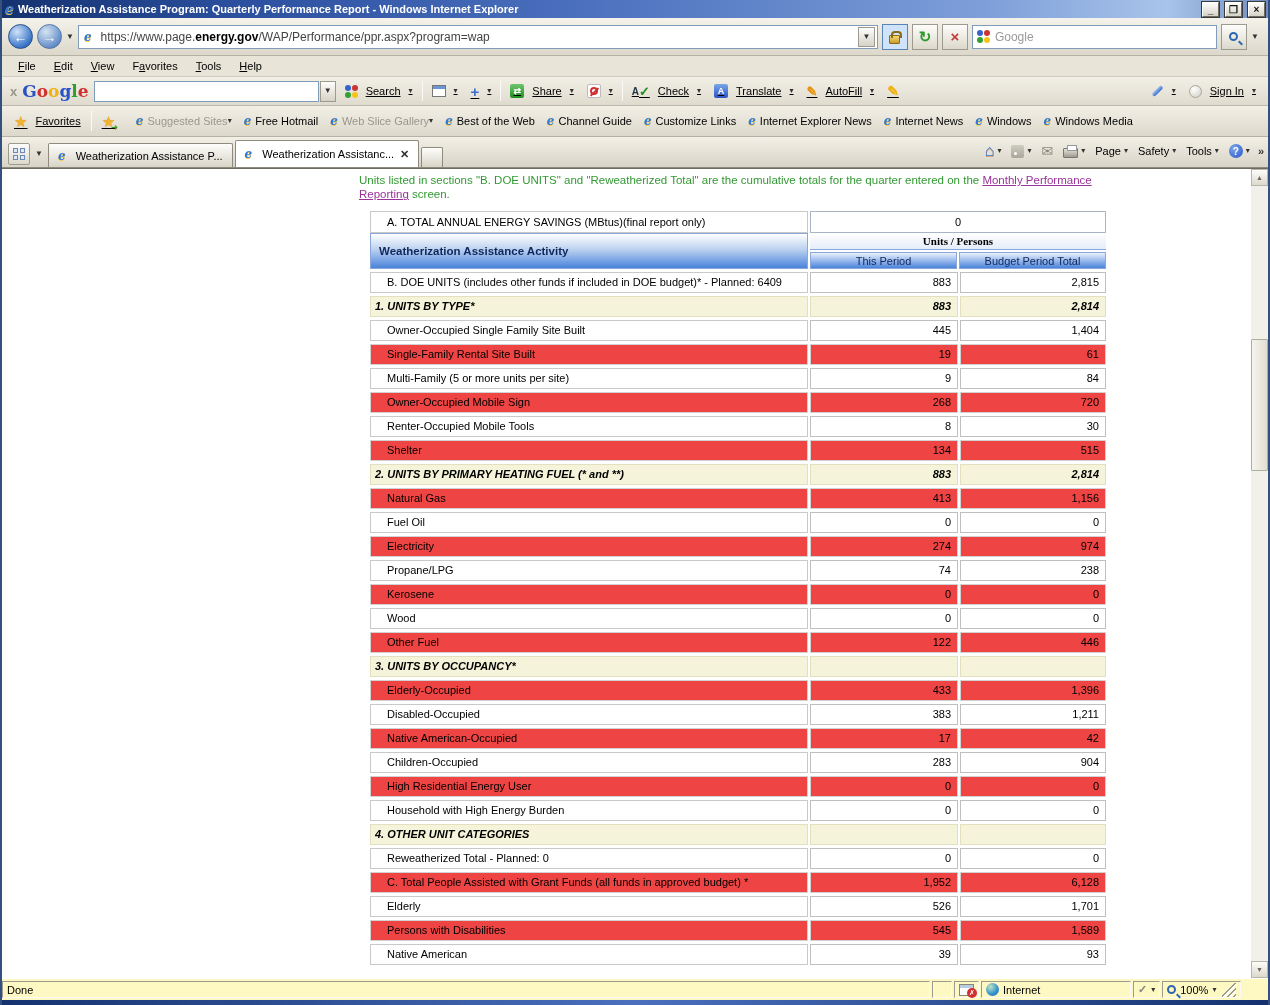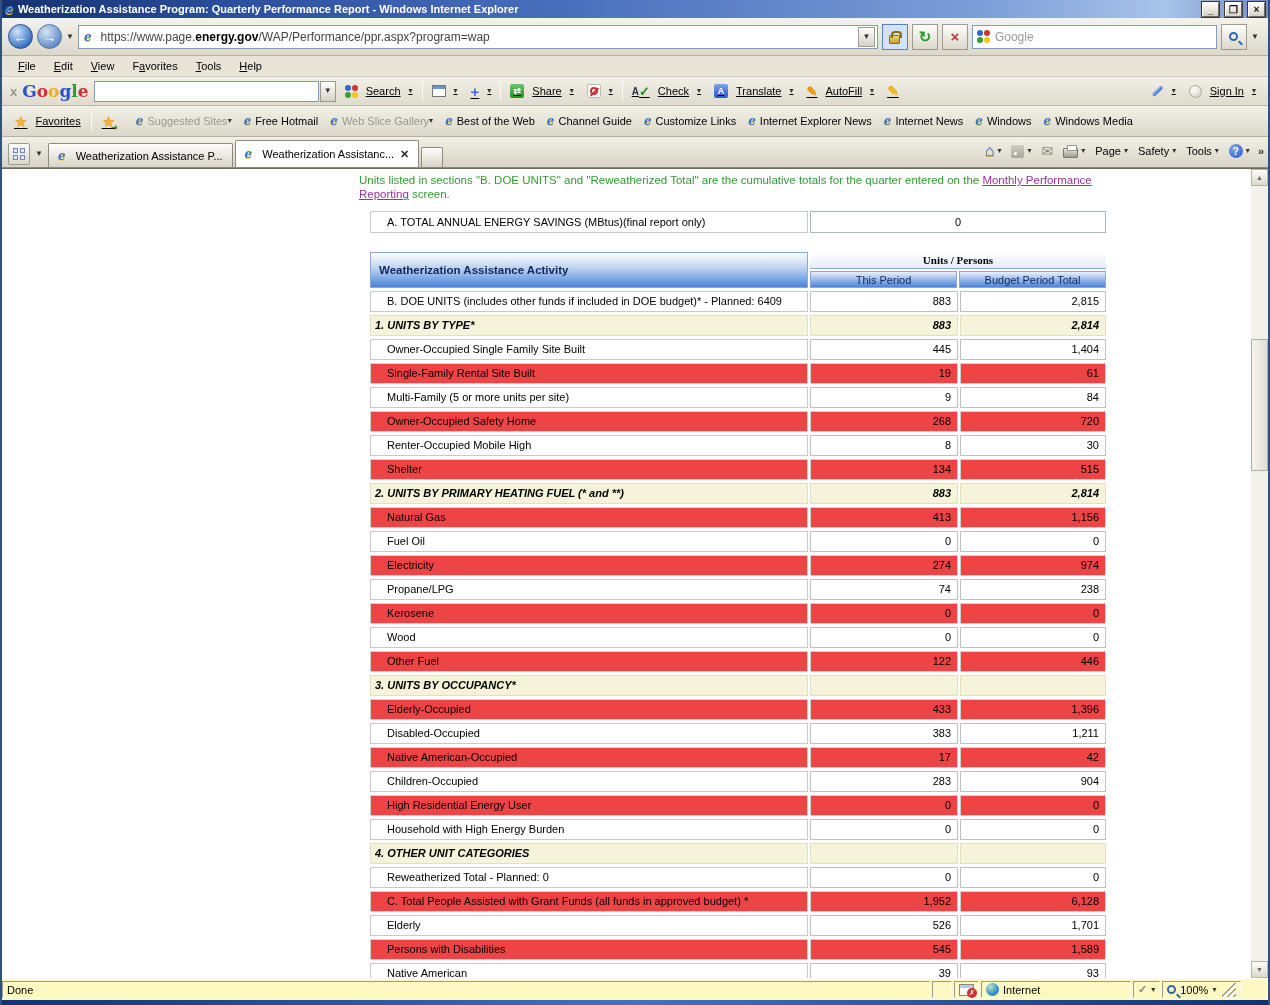--- a/index.html
+++ b/index.html
@@ -129,21 +129,21 @@
   .sbtn { position:absolute; left:0; width:17px; height:17px; background:linear-gradient(#fdfdfb,#dcd8cb);
     border:1px solid #b9b5a9; color:#6b6a65; font-size:7px; display:flex; align-items:center; justify-content:center; }
   .sthumb { position:absolute; left:0; top:170px; width:17px; height:132px; background:linear-gradient(90deg,#f6f4ee,#e2ded2);
     border:1px solid #aab0a0; border-radius:1px; }
   .page { padding:4px 0 0 357px; width:1110px; }
   .h1 { font-weight:bold; font-size:11.5px; margin-bottom:7px; }
   .note { color:#339933; font-size:11.5px; width:734px; line-height:1.25; margin-bottom:9px; }
   .note a { color:#993399; text-decoration:underline; }
 
   .tbl { width:736px; margin-left:11px; }
-  .rowA { display:flex; gap:2px; margin-bottom:19px; }
+  .rowA { display:flex; gap:2px; margin-bottom:0; }
   .rowA .lab { width:438px; border:1px solid #c9c9c9; padding:4px 4px 4px 16px; }
   .rowA .val { width:296px; border:1px solid #a9b4c4; text-align:center; padding:4px 0; }
 
   .thead { display:flex; gap:2px; margin-bottom:3px; }
   .thL { width:438px; height:36px; display:flex; align-items:center; padding-left:8px; font-weight:bold; font-size:11.5px;
     color:#10265c; background:linear-gradient(#ffffff,#bcd2f0 45%,#4a83dc); border:1px solid #89a7d8; }
   .thR { width:296px; }
   .thG { height:17px; text-align:center; font-weight:bold; background:linear-gradient(#ffffff,#e4edfa);
     border-bottom:1px solid #89a7d8; padding-top:2px;font-family:Liberation Serif, serif; }
   .thCols { display:flex; gap:2px; height:17px; margin-top:2px; }
@@ -453,26 +453,26 @@
               <div class="lab">Single-Family Rental Site Built</div>
               <div class="v v1">19</div>
               <div class="v v2">61</div>
             </div>
             <div class="trow white">
               <div class="lab">Multi-Family (5 or more units per site)</div>
               <div class="v v1">9</div>
               <div class="v v2">84</div>
             </div>
             <div class="trow gray">
-              <div class="lab">Owner-Occupied Safety Home</div>
+              <div class="lab">Owner-Occupied Mobile Sign</div>
               <div class="v v1">268</div>
               <div class="v v2">720</div>
             </div>
             <div class="trow white">
-              <div class="lab">Renter-Occupied Mobile High</div>
+              <div class="lab">Renter-Occupied Mobile Tools</div>
               <div class="v v1">8</div>
               <div class="v v2">30</div>
             </div>
             <div class="trow gray">
               <div class="lab">Shelter</div>
               <div class="v v1">134</div>
               <div class="v v2">515</div>
             </div>
             <div class="trow section">
               <div class="lab">2. UNITS BY PRIMARY HEATING FUEL (* and **)</div>

